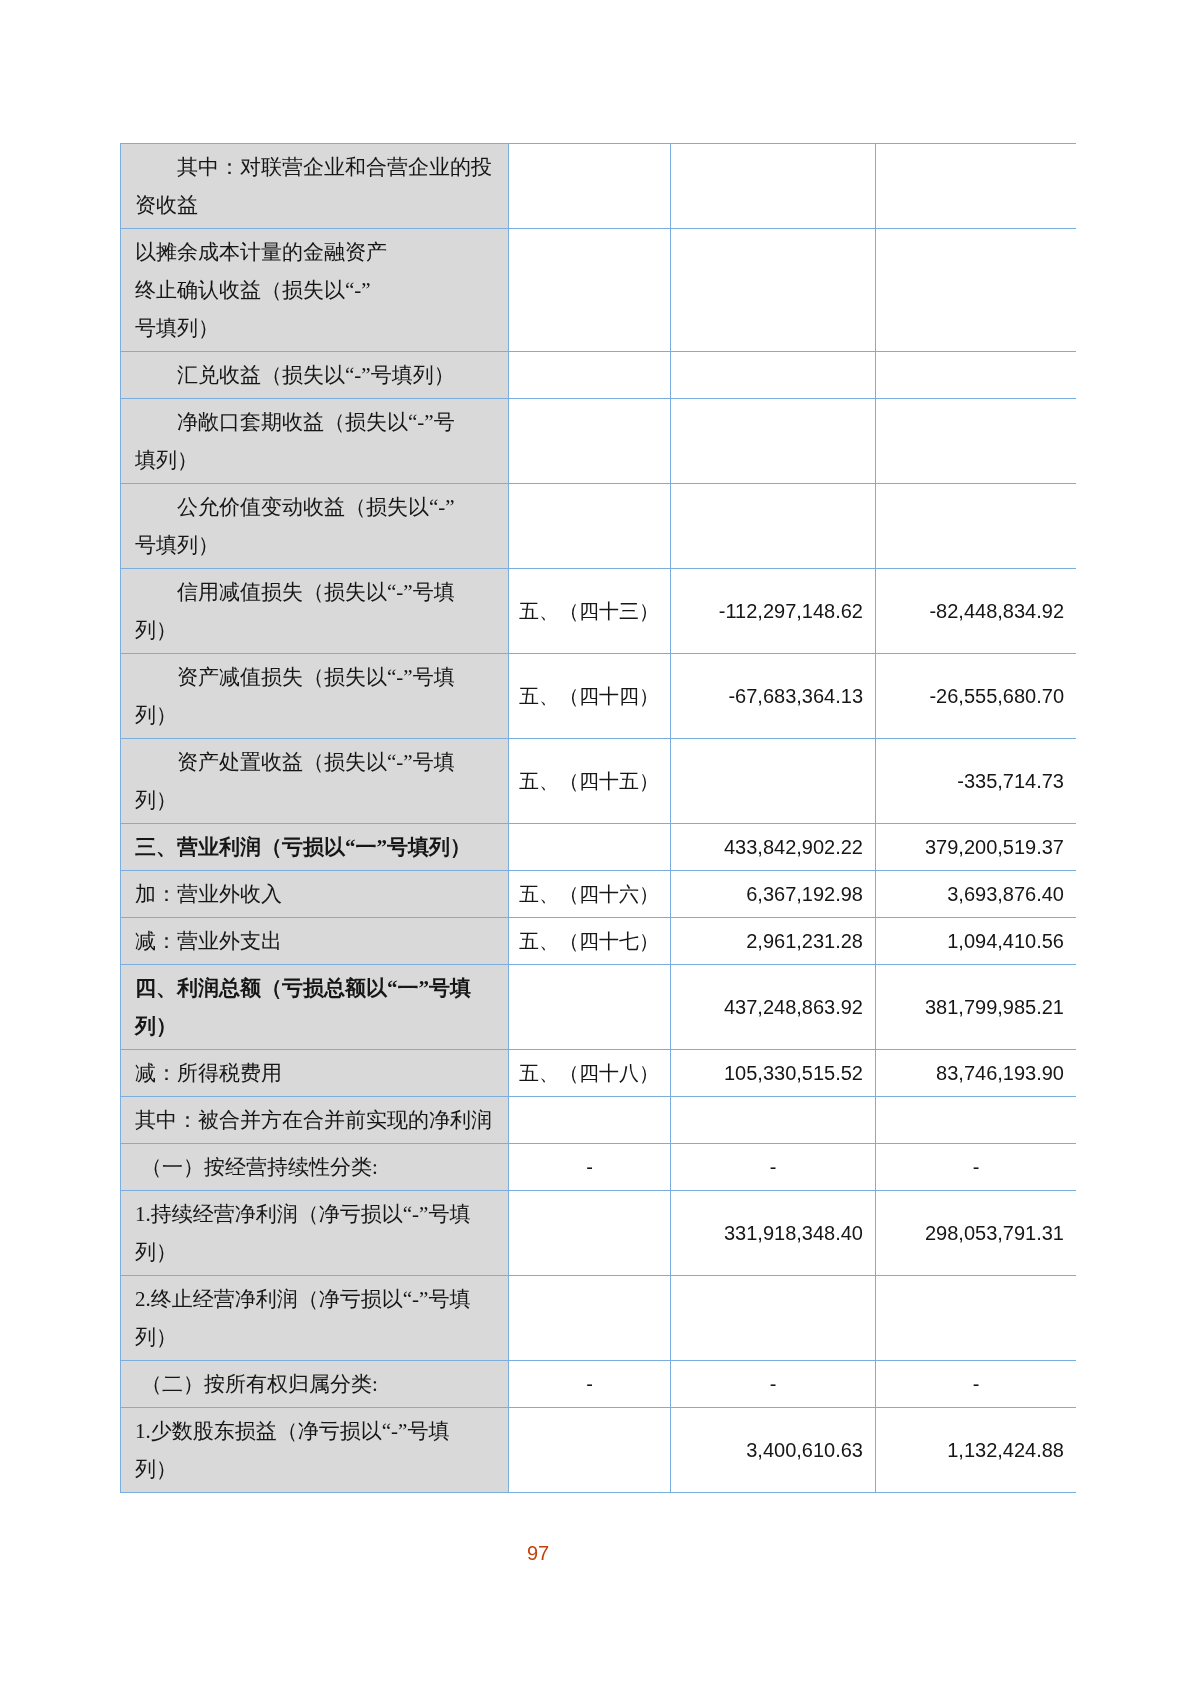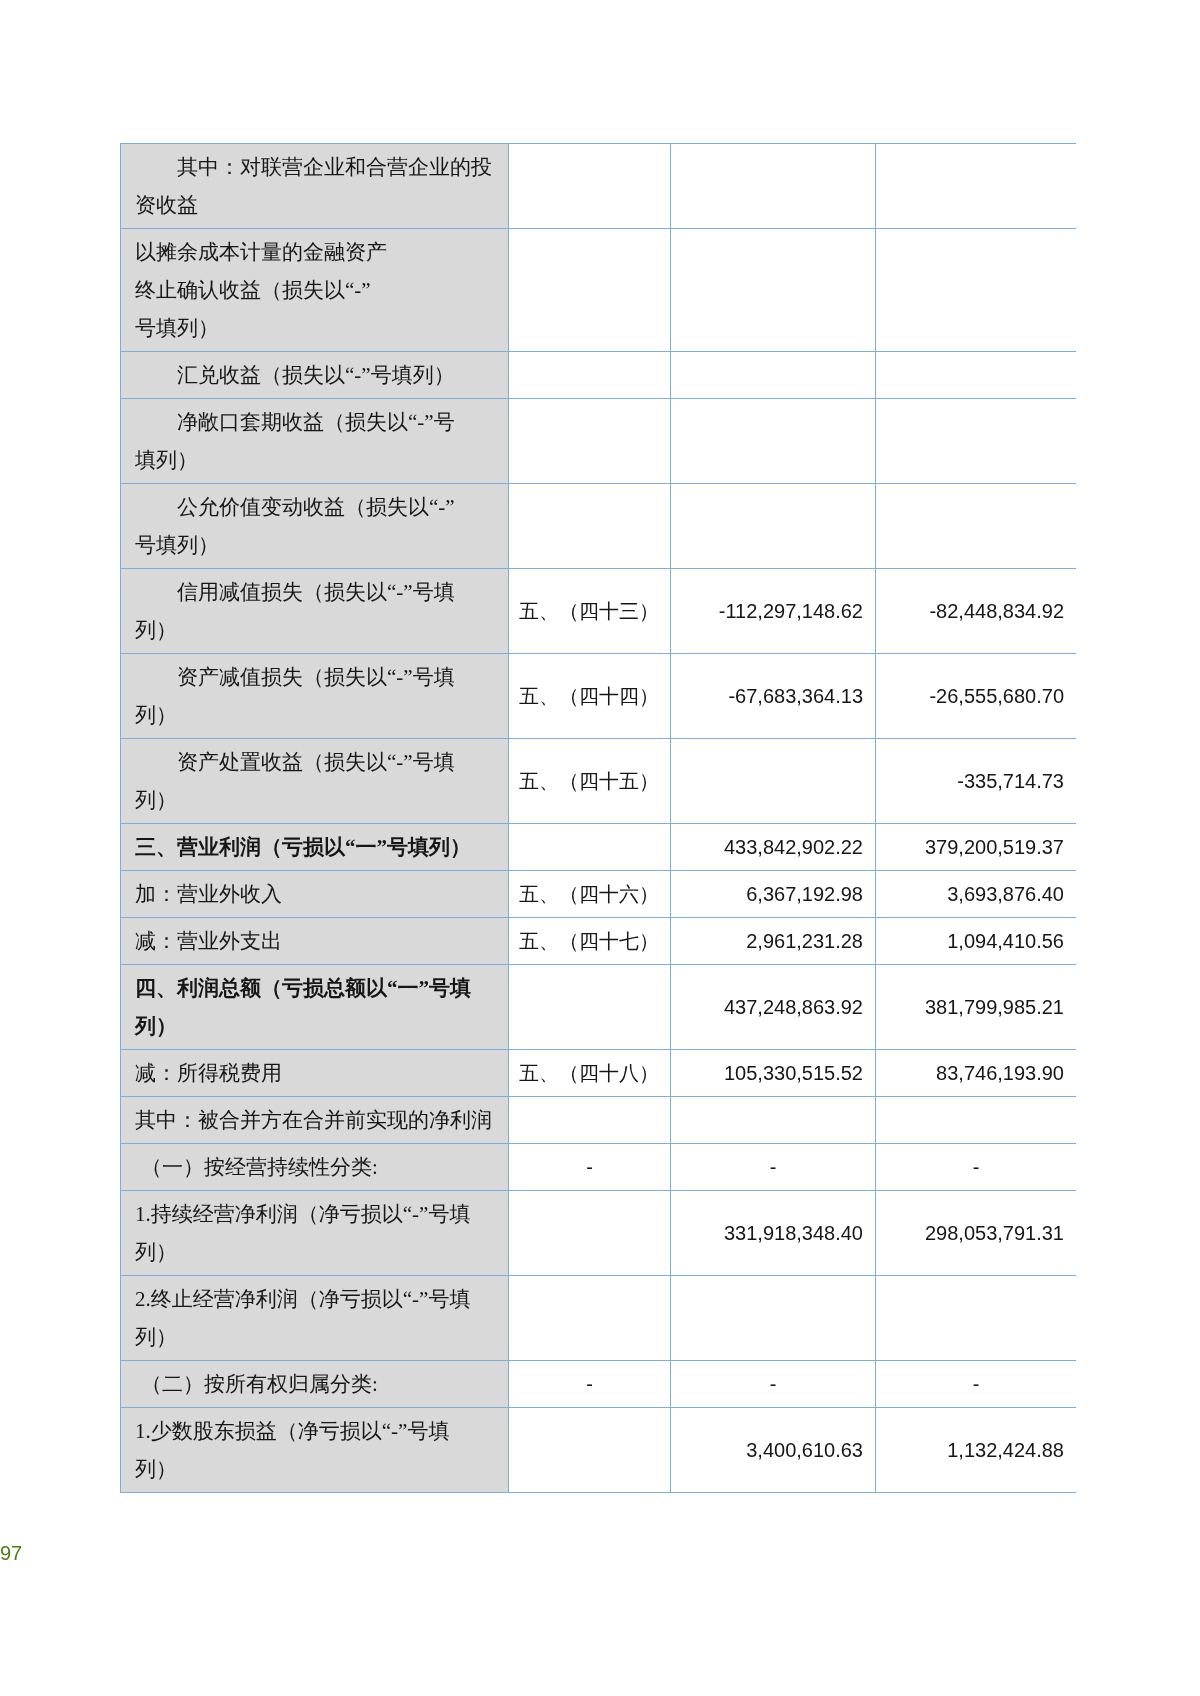--- a/index.html
+++ b/index.html
@@ -62,23 +62,24 @@
     font-family:"Liberation Sans","DejaVu Sans",sans-serif;
   }
   tr.ind-a td.c-label { text-indent:42px; }
   tr.ind-b td.c-label { }
   tr.ind-c td.c-label { text-indent:6px; }
   tr.bold td.c-label { font-weight:700; }
   .page-number {
     position:absolute;
     left:0; right:0;
     top:1542px;
+    text-align:center;
     font-family:"Liberation Sans","DejaVu Sans",sans-serif;
     font-size:20px;
-    color:#4d7c0f;
+    color:#c2410c;
   }
 </style>
 </head>
 <body>
 
 <div class="doc">
   <table class="fin">
     <colgroup>
       <col style="width:388px">
       <col style="width:162px">

